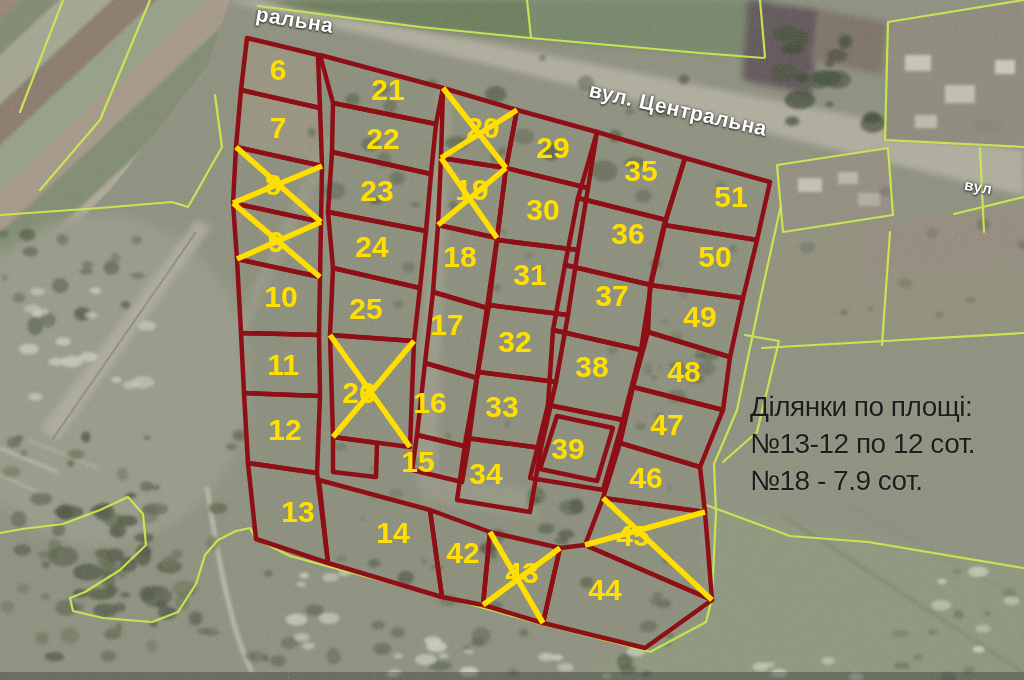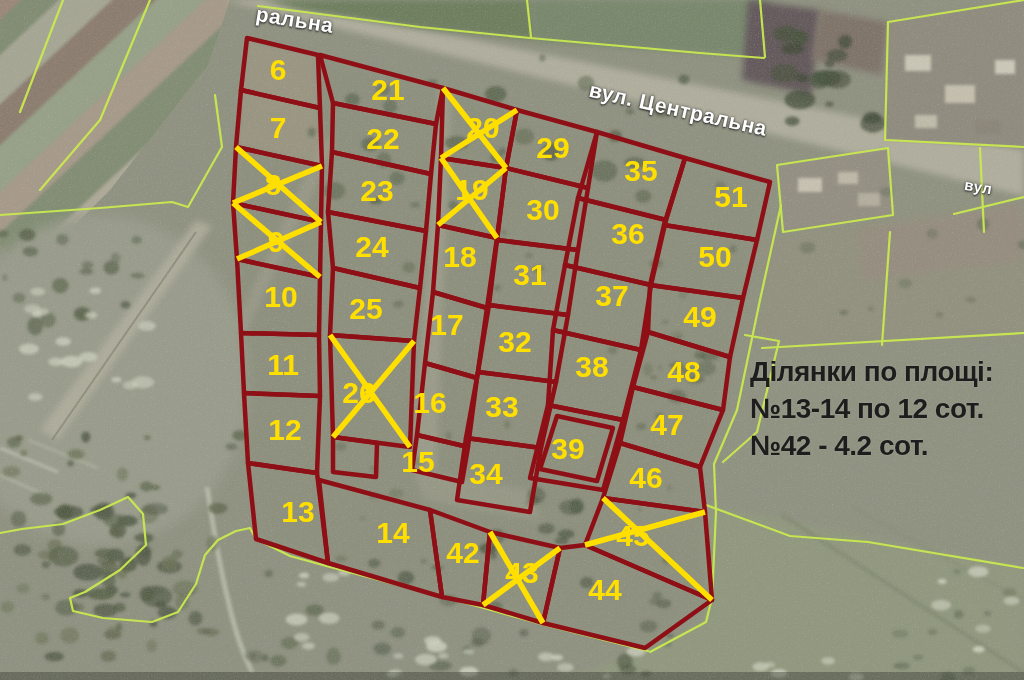--- a/index.html
+++ b/index.html
@@ -6,22 +6,22 @@
   .stage{position:relative;width:1024px;height:680px;overflow:hidden;
          font-family:"Liberation Sans",sans-serif;background:#8f9180;}
   .stage svg{position:absolute;left:0;top:0;}
   .overlay{position:absolute;left:0;top:0;width:100%;height:100%;pointer-events:none;}
   .street-label{position:absolute;color:var(--c-street-label,#fff);font-weight:bold;
      text-shadow:0 1px 2px rgba(35,35,35,.95),0 0 3px rgba(35,35,35,.7);
      white-space:nowrap;letter-spacing:.5px;}
   .street-main{left:592px;top:78px;font-size:21px;transform:rotate(12.5deg);transform-origin:left top;}
   .street-partial-top{left:258px;top:2px;font-size:21px;transform:rotate(9deg);transform-origin:left top;}
   .street-partial-right{left:966px;top:176px;font-size:15px;transform:rotate(9deg);transform-origin:left top;}
-  .legend{position:absolute;left:750px;top:353px;width:272px;color:var(--c-legend-text,#1d1d1d);
-     font-weight:bold;font-size:28px;line-height:37px;letter-spacing:-0.5px;
+  .legend{position:absolute;left:750px;top:388px;width:272px;color:var(--c-legend-text,#1d1d1d);
+     font-weight:normal;font-size:28px;line-height:37px;letter-spacing:-0.5px;
      text-shadow:0 0 2px rgba(230,230,220,.25);}
   .legend div{white-space:nowrap;}
 </style>
 </head>
 <body>
 
 <div class="stage">
 <svg width="1024" height="680" viewBox="0 0 1024 680">
   <defs>
     <filter id="b1" x="-30%" y="-30%" width="160%" height="160%">
@@ -538,17 +538,17 @@
       </g>
 </svg>
 
 <div class="overlay">
   <div class="street-label street-main">вул. Центральна</div>
   <div class="street-label street-partial-top">ральна</div>
   <div class="street-label street-partial-right">вул</div>
 
   <div class="legend">
     <div>Ділянки по площі:</div>
-    <div>№13-14 по 12 сот.</div>
-    <div>№42 - 4.2 сот.</div>
+    <div>№13-12 по 12 сот.</div>
+    <div>№18 - 7.9 сот.</div>
   </div>
 </div>
 </div>
 
 </body></html>

